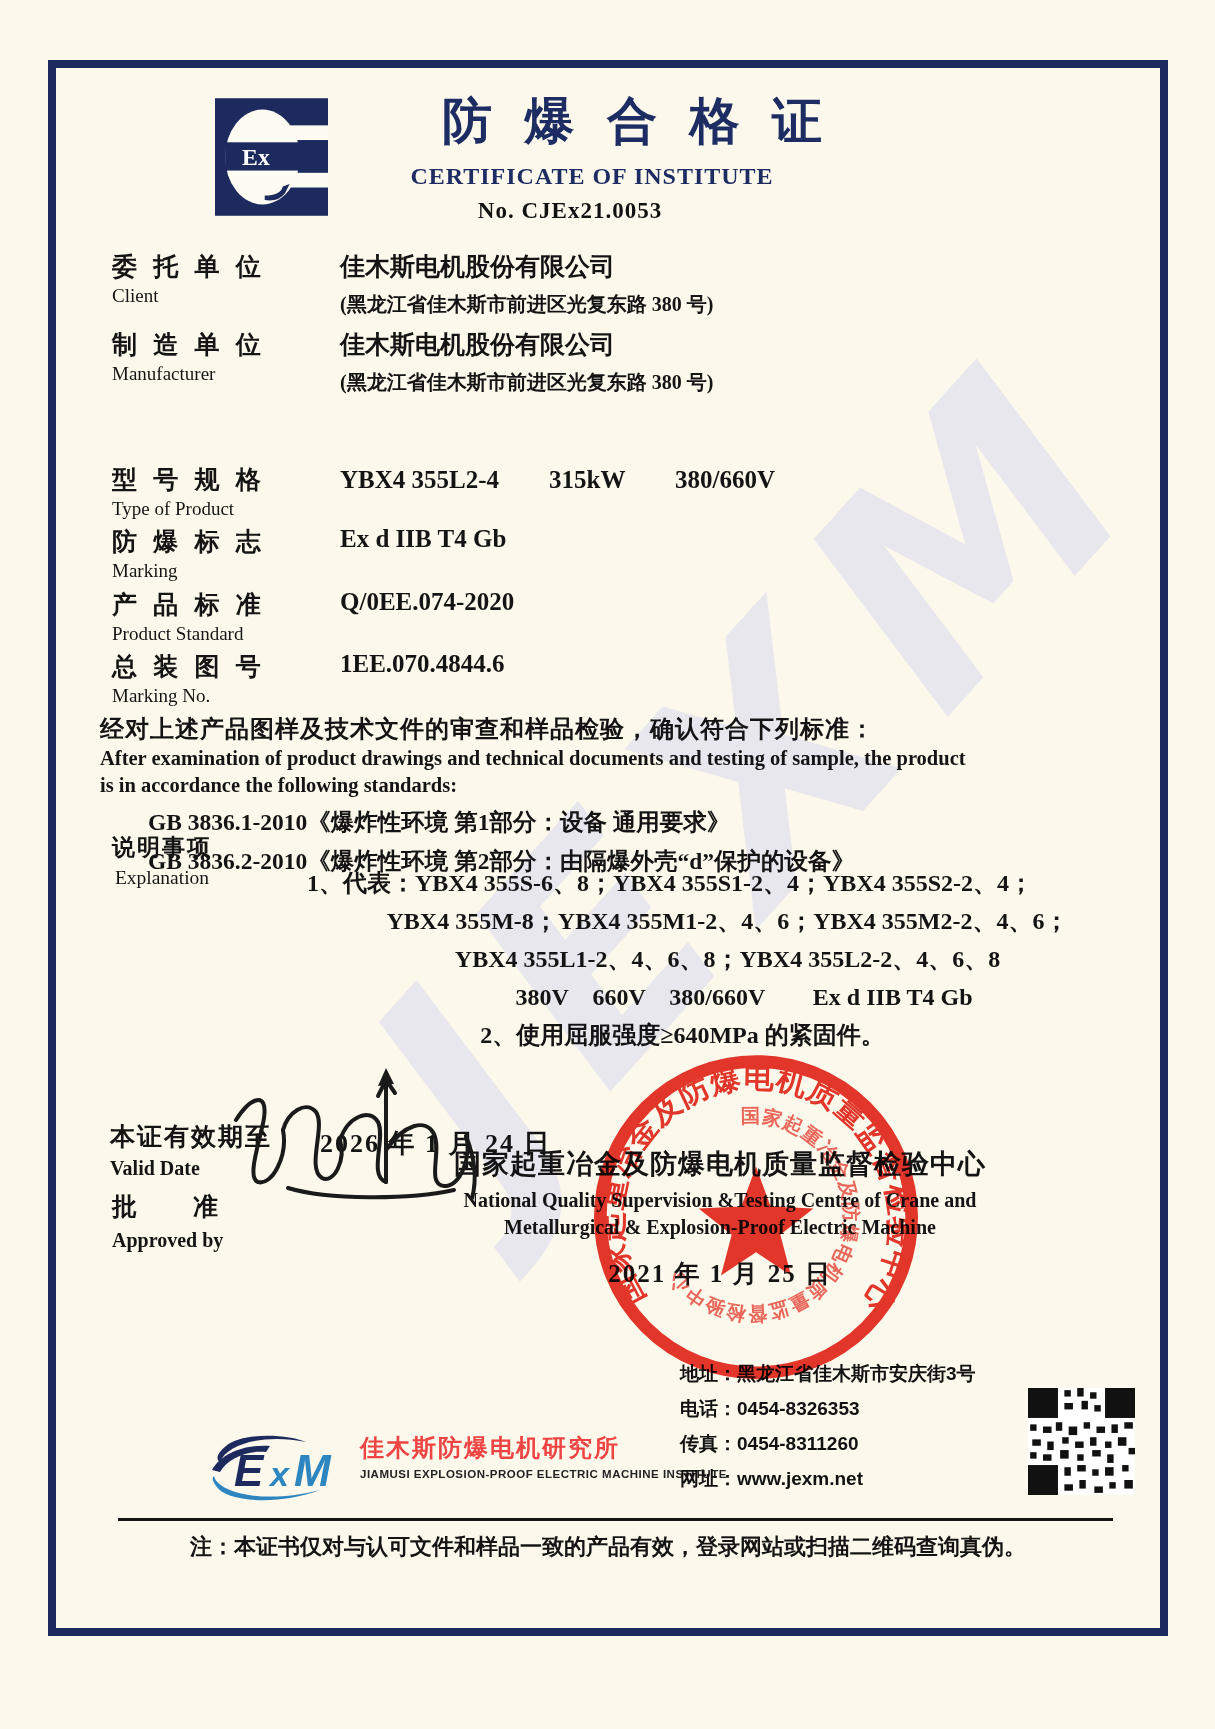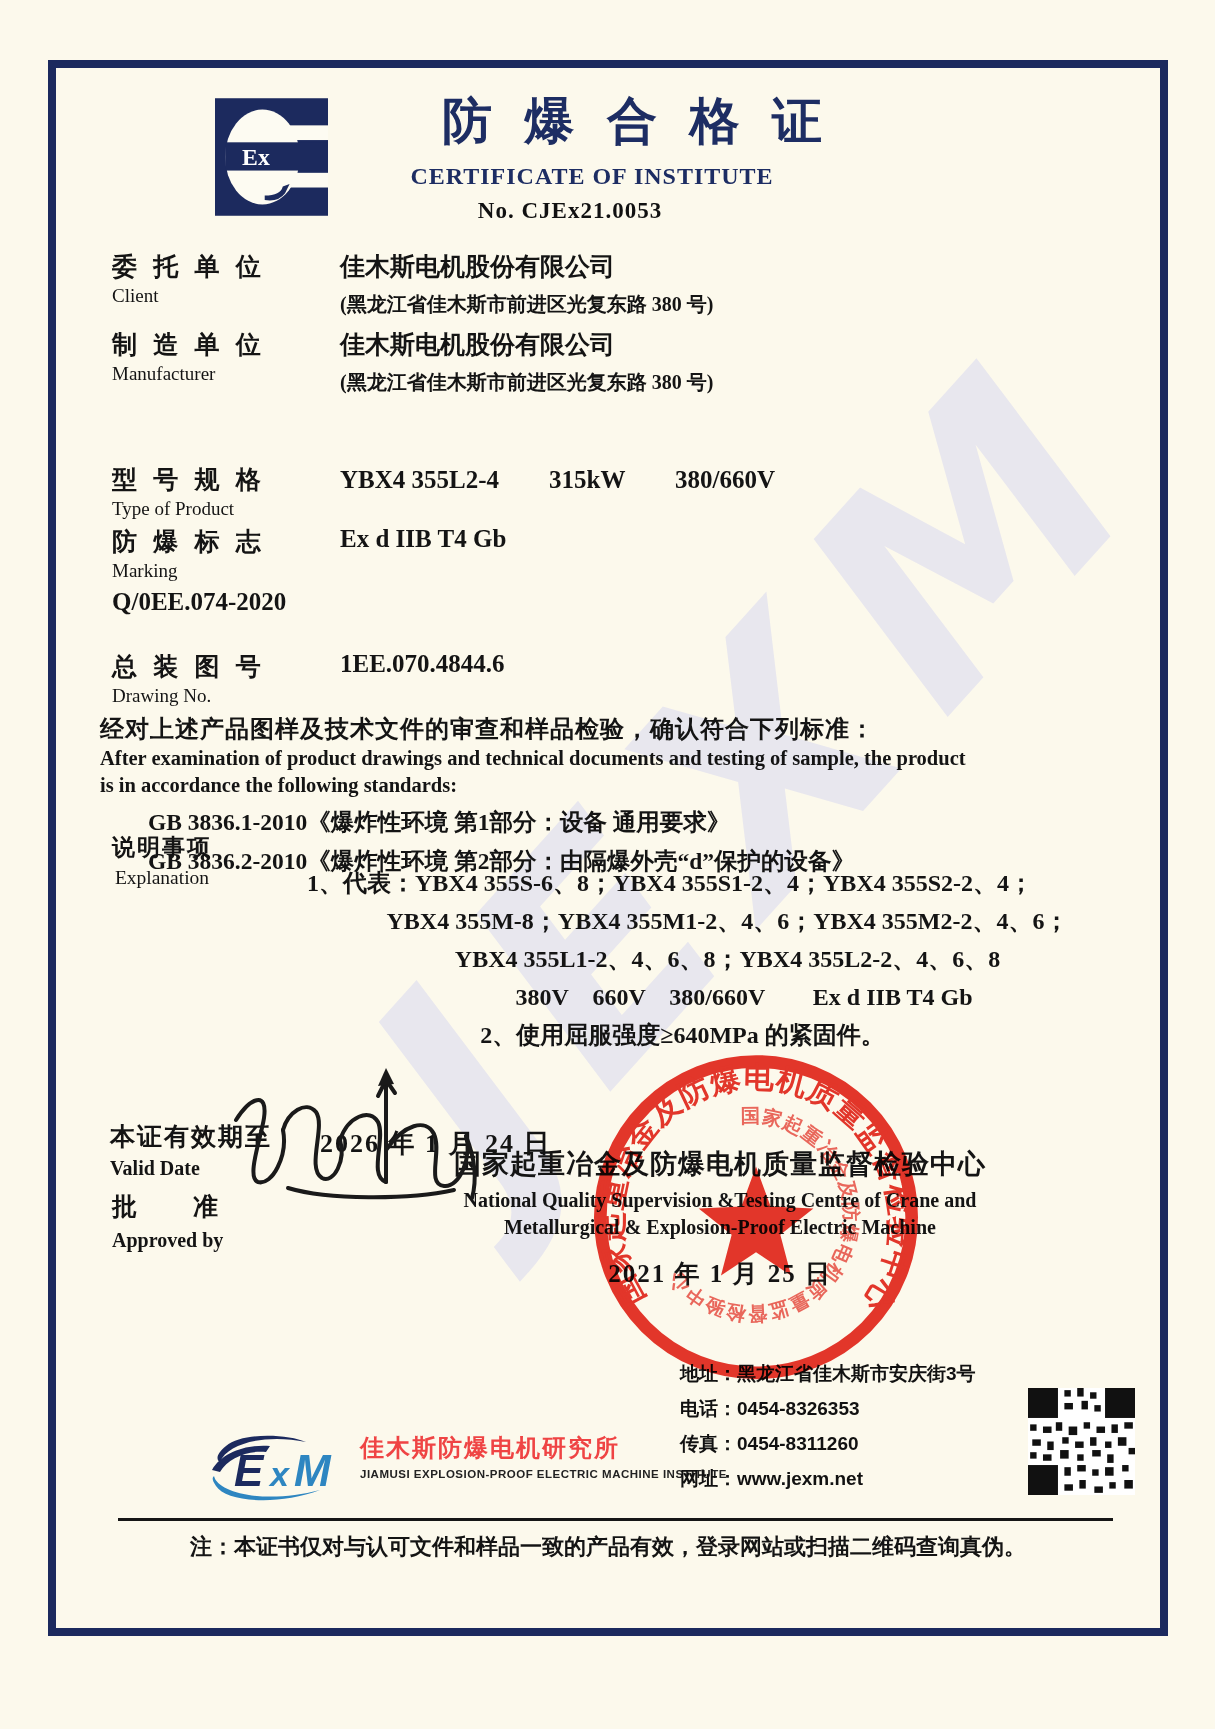--- a/index.html
+++ b/index.html
@@ -130,28 +130,32 @@
   <div class="field-row fr4">
     <div class="f-label">
       <div class="zh">防 爆 标 志</div>
       <div class="en">Marking</div>
     </div>
     <div class="f-val">
       <div class="main">Ex d IIB T4 Gb</div>
     </div>
   </div>
   <div class="field-row fr5">
+    <div class="f-label">
+      <div class="zh">产 品 标 准</div>
+      <div class="en">Product Standard</div>
+    </div>
     <div class="f-val">
       <div class="main">Q/0EE.074-2020</div>
     </div>
   </div>
   <div class="field-row fr6">
     <div class="f-label">
       <div class="zh">总 装 图 号</div>
-      <div class="en">Drawing No.</div>
+      <div class="en">Marking No.</div>
     </div>
     <div class="f-val">
       <div class="main">1EE.070.4844.6</div>
     </div>
   </div>
 
   <div class="statement">
     <div class="zh">经对上述产品图样及技术文件的审查和样品检验，确认符合下列标准：</div>
     <div class="en">After examination of product drawings and technical documents and testing of sample, the product</div>
     <div class="en">is in accordance the following standards:</div>

